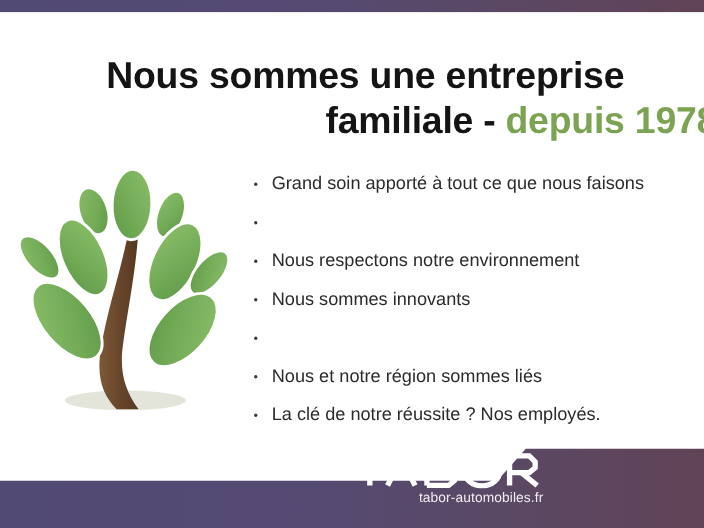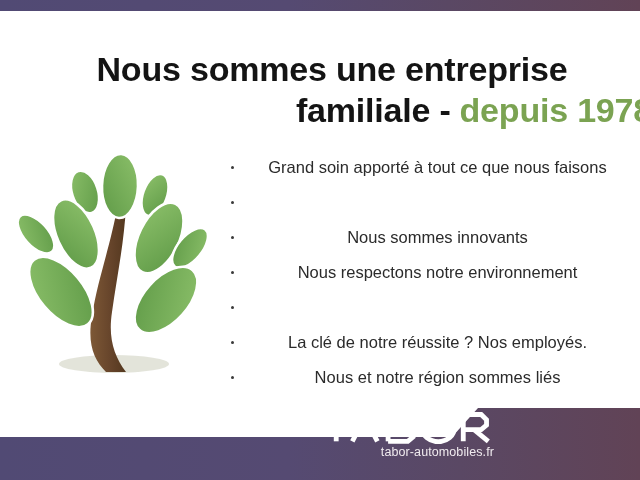--- a/index.html
+++ b/index.html
@@ -64,21 +64,20 @@
     list-style: none;
   }
   .bullets li {
     position: relative;
     height: 35px;
     line-height: 35px;
     padding-left: 19px;
     font-size: 16.5px;
     color: #2b2b2b;
     white-space: nowrap;
-    text-align: center;
   }
   .bullets li .dot {
     position: absolute;
     left: 3px;
     top: 50%;
     margin-top: -1.5px;
     width: 3px;
     height: 3px;
     border-radius: 50%;
     background: #3a3a3a;
@@ -167,25 +166,25 @@
 
       <ellipse cx="47" cy="140" rx="22" ry="42" fill="url(#lg1)" transform="rotate(-40 47 140)"></ellipse>
       <ellipse cx="152" cy="148" rx="22" ry="40" fill="url(#lg2)" transform="rotate(42 152 148)"></ellipse>
     </g>
   </svg>
 </div>
 
 <ul class="bullets">
   <li><span class="dot"></span><span>Grand soin apporté à tout ce que nous faisons</span></li>
   <li><span class="dot"></span></li>
+  <li><span class="dot"></span><span>Nous respectons notre environnement</span></li>
   <li><span class="dot"></span><span>Nous sommes innovants</span></li>
-  <li><span class="dot"></span><span>Nous respectons notre environnement</span></li>
   <li><span class="dot"></span></li>
+  <li><span class="dot"></span><span>Nous et notre région sommes liés</span></li>
   <li><span class="dot"></span><span>La clé de notre réussite ? Nos employés.</span></li>
-  <li><span class="dot"></span><span>Nous et notre région sommes liés</span></li>
 </ul>
 
 <div class="footer">
   <svg class="footer-shape" viewBox="0 0 640 80" width="640" height="80" preserveAspectRatio="none" xmlns="http://www.w3.org/2000/svg">
     <defs>
       <linearGradient id="fgrad" x1="0" y1="0" x2="1" y2="0">
         <stop offset="0%" stop-color="#514a74"></stop>
         <stop offset="45%" stop-color="#554a72"></stop>
         <stop offset="72%" stop-color="#5a4864"></stop>
         <stop offset="100%" stop-color="#614356"></stop>

